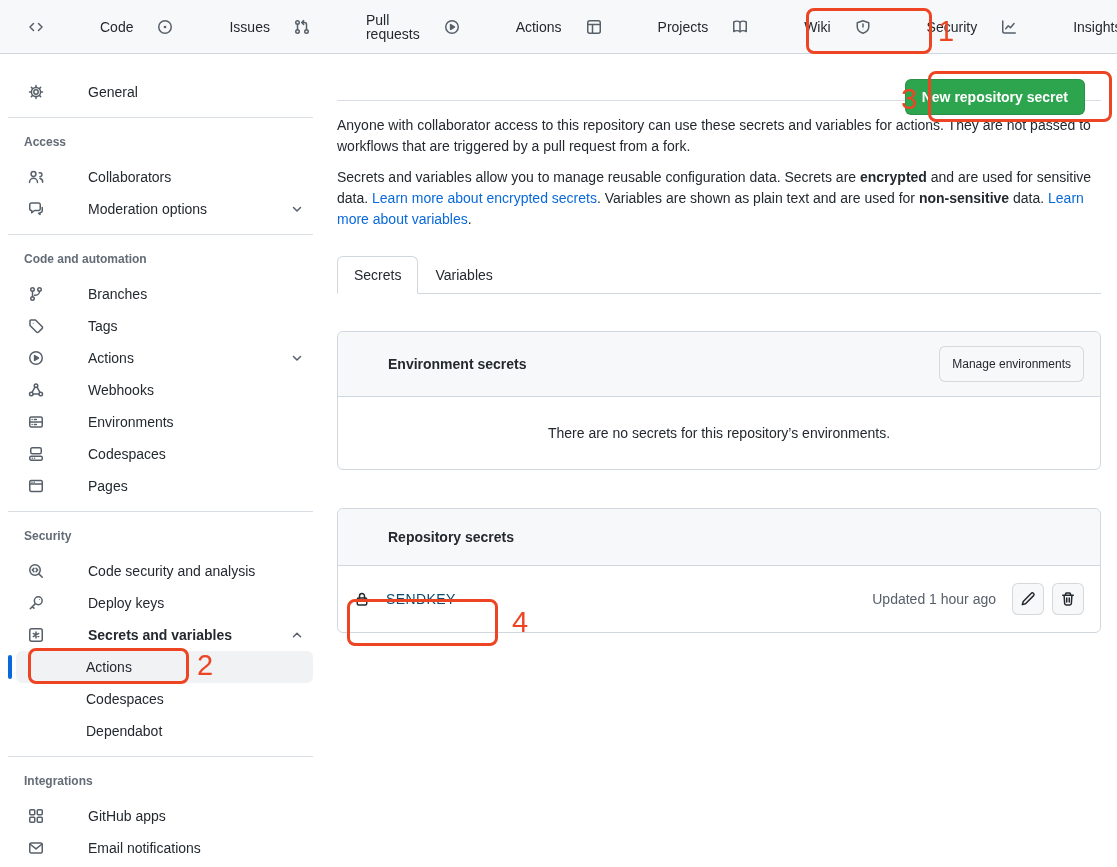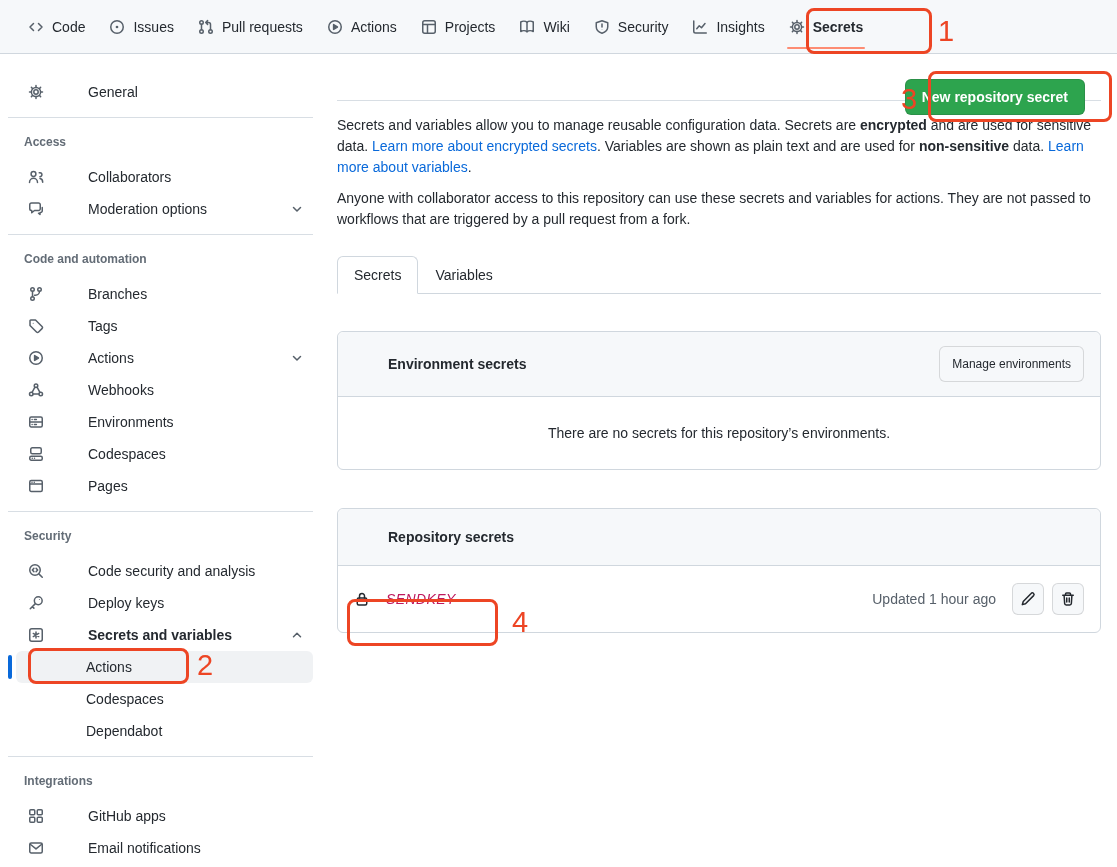--- a/index.html
+++ b/index.html
@@ -15,21 +15,21 @@
   
   .topnav {
     position:absolute; top:0; left:0; width:1117px; height:54px;
     background:#f6f8fa; border-bottom:1px solid #d0d7de;
     display:flex; align-items:stretch; padding-left:16px;
   }
   .nav-item {
     display:flex; align-items:center; gap:8px; padding:0 12px;
     position:relative; cursor:pointer; color:#24292f;
   }
-  .nav-item .lbl { line-height:1; }
+  .nav-item .lbl { line-height:1;margin-left:48px; }
   .nav-item.active .lbl { font-weight:700; }
   .nav-underline {
     position:absolute; left:10px; right:10px; bottom:4px; height:2px;
     background:#fd8c73; border-radius:2px;
   }
 
   
   .sidebar { position:absolute; top:54px; left:0; width:321px; padding-top:22px; }
   .sb-item {
     position:relative; display:flex; align-items:center; gap:8px;
@@ -83,21 +83,21 @@
   .box-title { font-weight:700; font-size:14px; color:#24292f;padding-left:34px; }
   .btn-gray {
     height:36px; padding:0 12px; background:#f6f8fa; color:#24292f;
     border:1px solid rgba(31,35,40,0.15); border-radius:6px;
     font-size:12px; font-weight:500; font-family:inherit;
     display:flex; align-items:center; cursor:pointer;
   }
   .blankslate { padding:26px 16px; text-align:center; color:#24292f; line-height:20px; }
 
   .secret-row { display:flex; align-items:center; padding:16px; min-height:66px; }
-  .secret-name { margin-left:16px; letter-spacing:0.4px; color:#be185d;font-style:italic; }
+  .secret-name { margin-left:16px; letter-spacing:0.4px; color:#0c4a6e; }
   .row-spacer { flex:1 1 auto; }
   .updated { color:#57606a; margin-right:16px; }
   .icon-btn {
     width:32px; height:32px; background:#f6f8fa;
     border:1px solid rgba(31,35,40,0.15); border-radius:6px;
     display:flex; align-items:center; justify-content:center; cursor:pointer;
   }
   .icon-btn + .icon-btn { margin-left:8px; }
 
   
@@ -332,23 +332,23 @@
       </svg>
     <span class="lbl">Email notifications</span>
   </div>
 </aside>
 
 <main class="main">
   <div class="main-header">
     <button class="btn-green">New repository secret</button>
   </div>
 
+  <p class="desc">Anyone with collaborator access to this repository can use these secrets and variables for actions. They are not passed to workflows that are triggered by a pull request from a fork.</p>
+
   <p class="desc"><span>Secrets and variables allow you to manage reusable configuration data. Secrets are </span><b>encrypted</b><span> and are used for sensitive data. </span><a>Learn more about encrypted secrets</a><span>. Variables are shown as plain text and are used for </span><b>non-sensitive</b><span> data. </span><a>Learn more about variables</a><span>.</span></p>
-
-  <p class="desc">Anyone with collaborator access to this repository can use these secrets and variables for actions. They are not passed to workflows that are triggered by a pull request from a fork.</p>
 
   <div class="tabnav">
     <div class="tab active">Secrets</div>
     <div class="tab">Variables</div>
   </div>
 
   <section class="box">
     <div class="box-header">
       <span class="box-title">Environment secrets</span>
       <button class="btn-gray">Manage environments</button>

